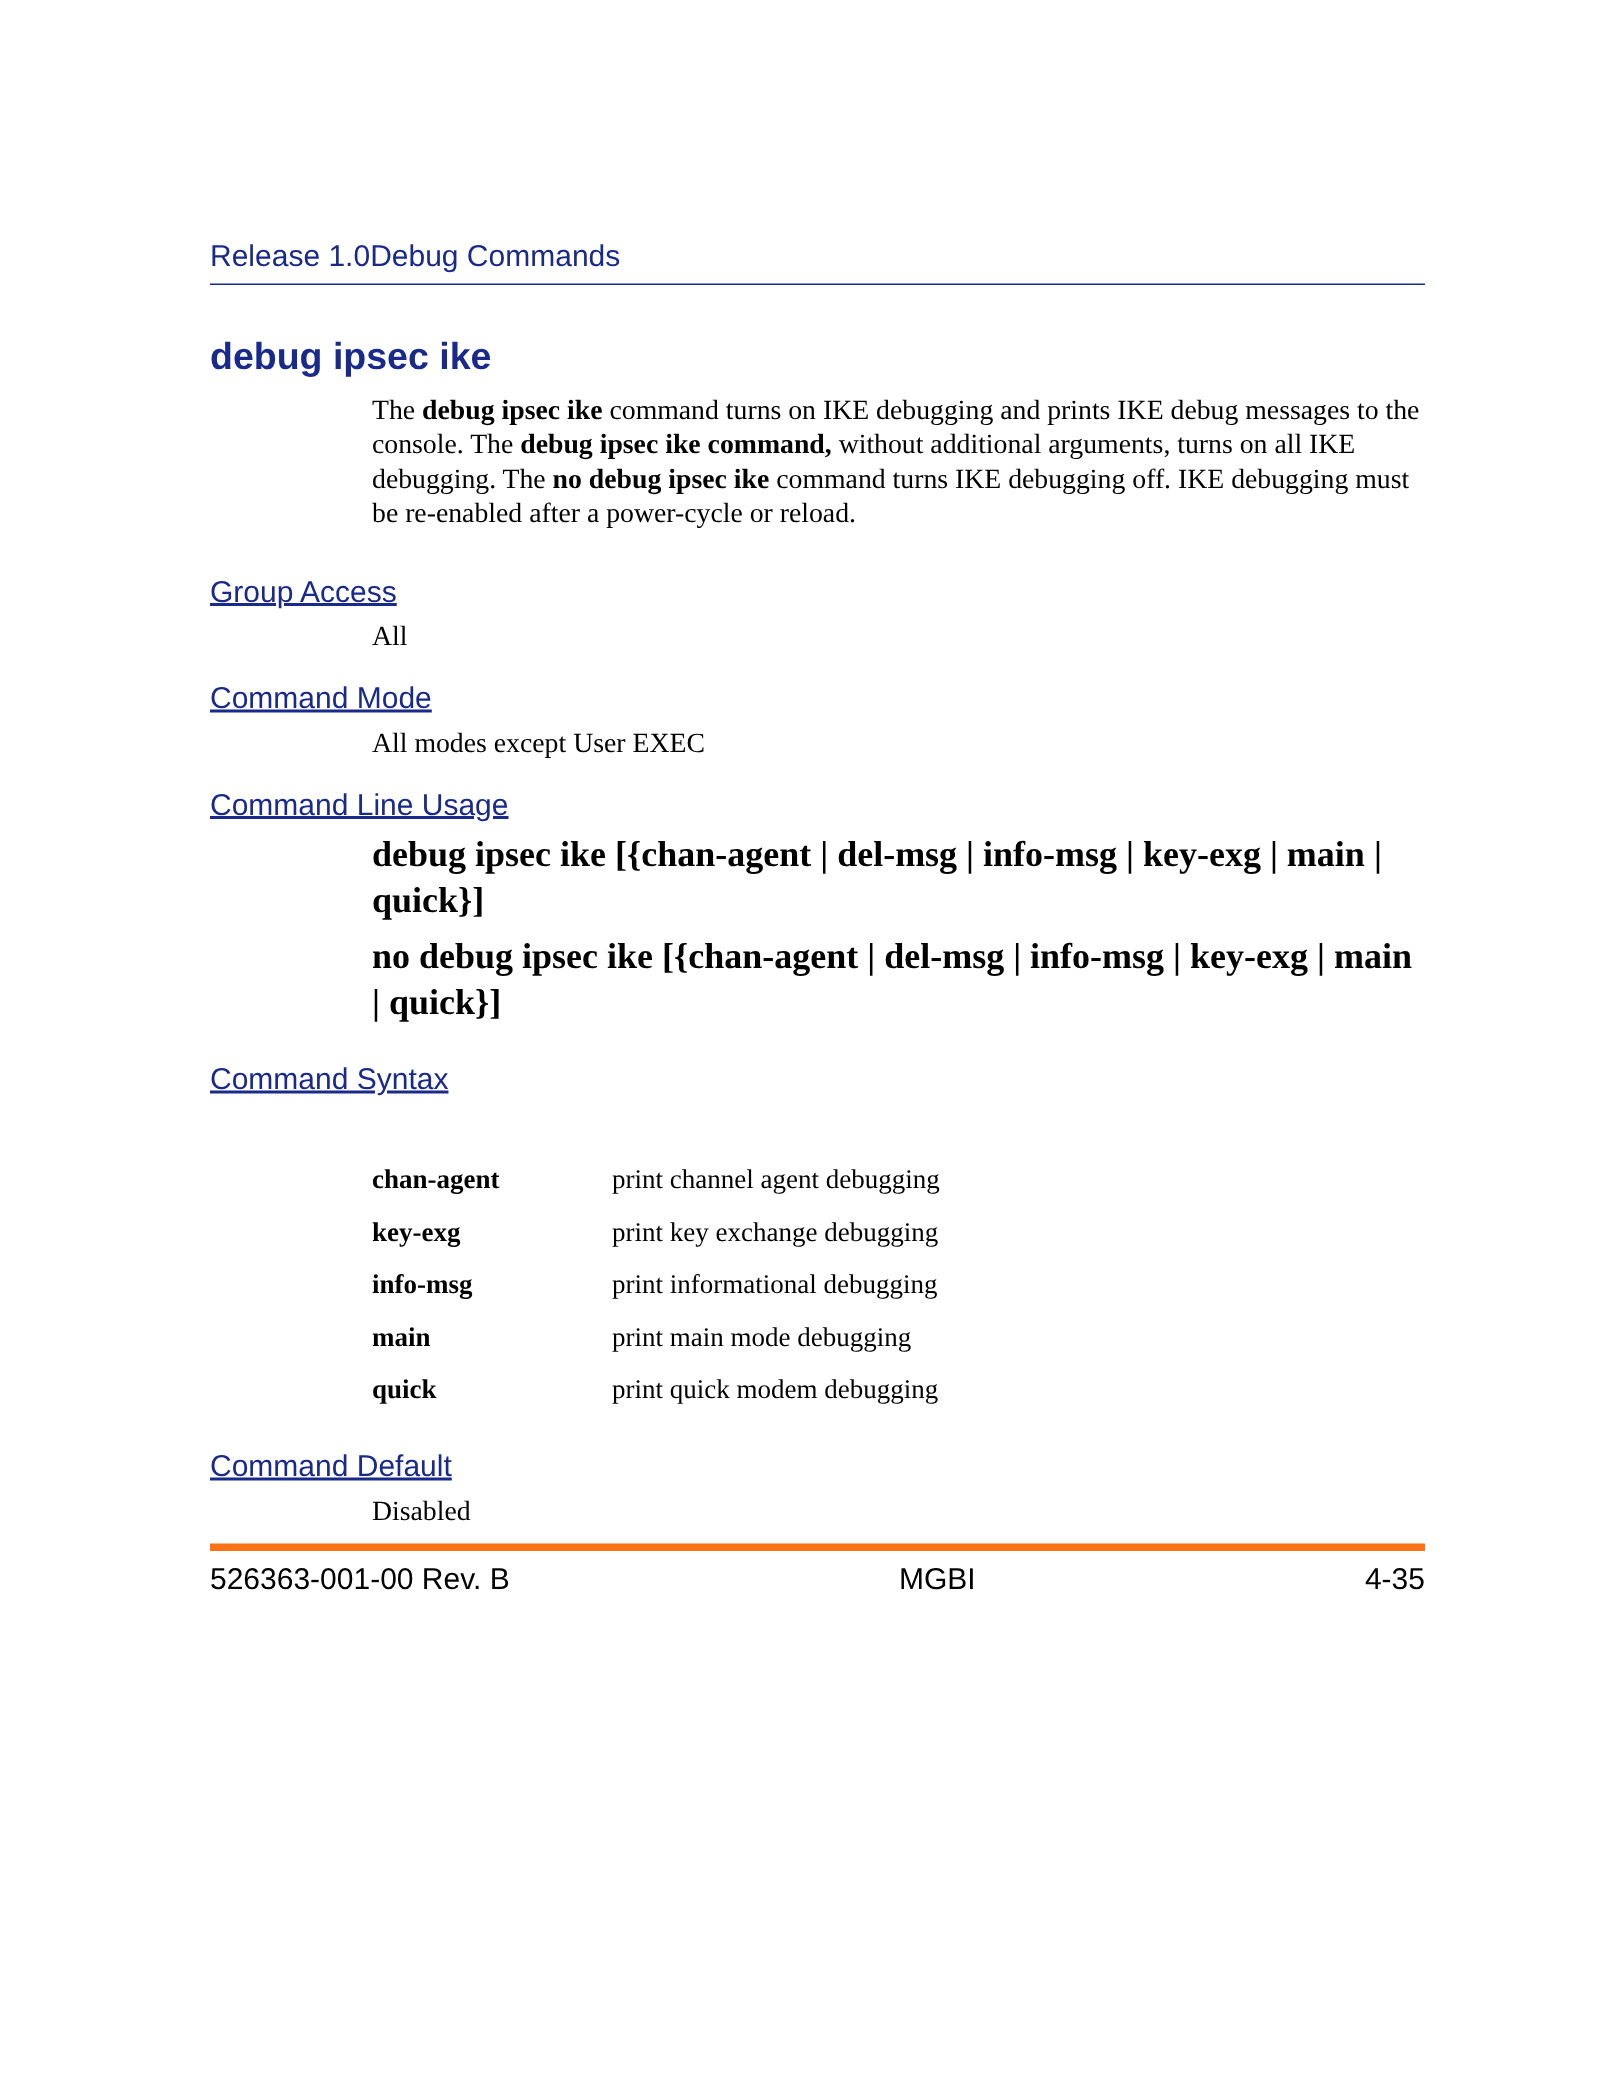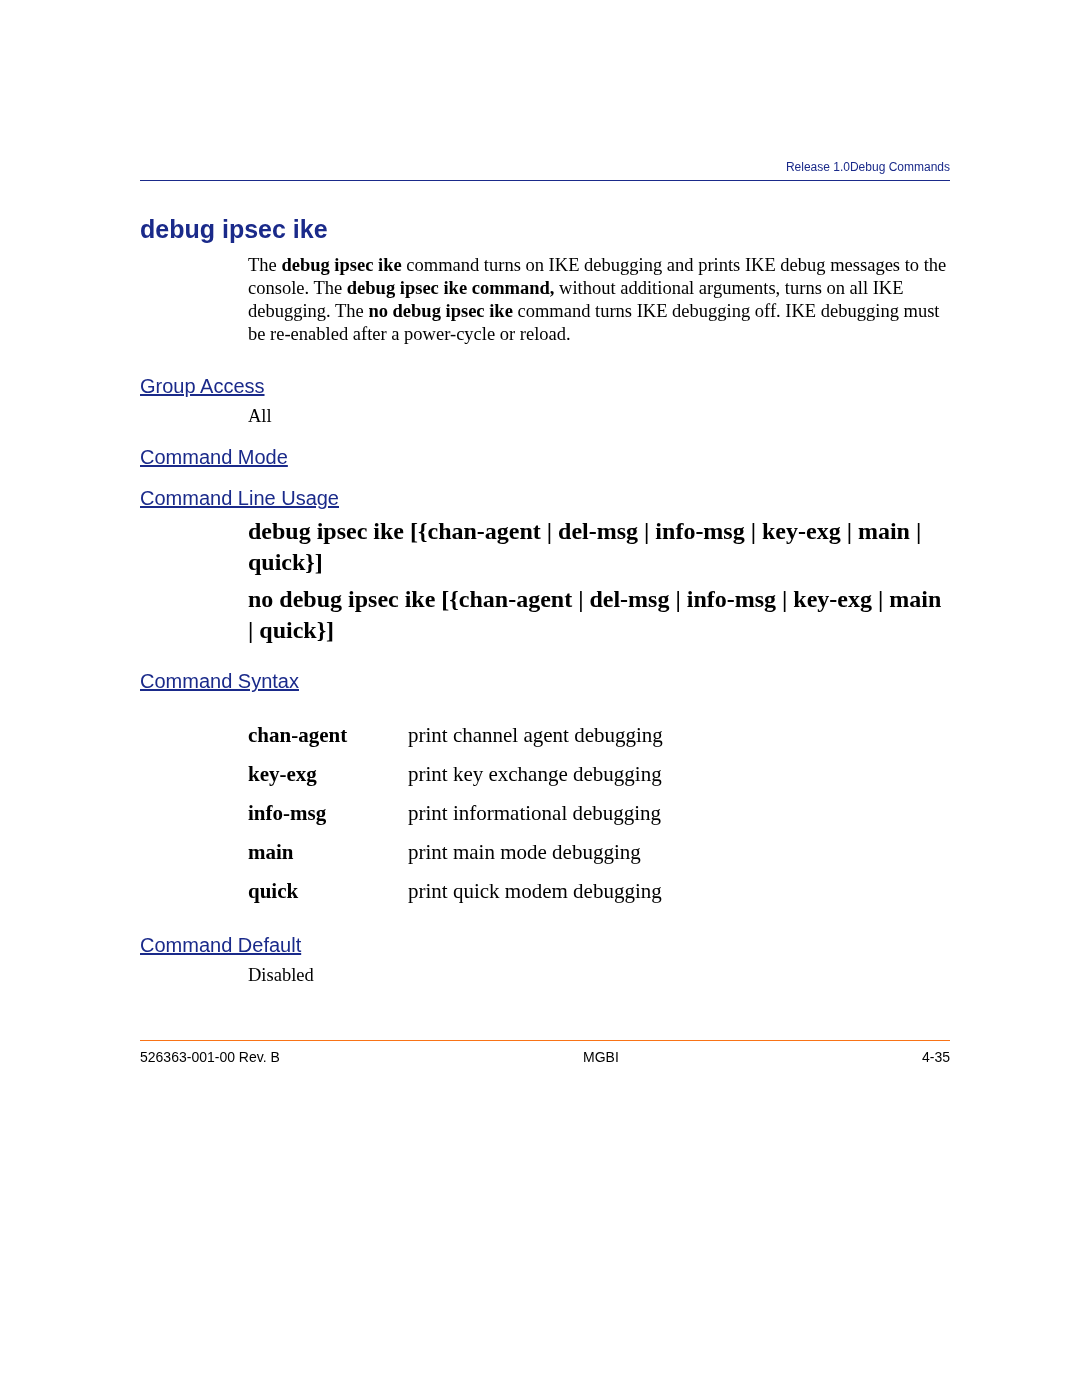--- a/index.html
+++ b/index.html
@@ -11,23 +11,23 @@
   }
   .page {
     width: 1080px;
     height: 1397px;
     position: relative;
     box-sizing: border-box;
     padding: 160px 130px 0 140px;
   }
   .top-bar {
     display: flex;
-    justify-content: flex-end;
+    justify-content: flex-start;
     font-family: Arial, Helvetica, sans-serif;
-    font-size: 12px;
+    font-size: 20px;
     color: #1a2a8a;
     padding-bottom: 6px;
     border-bottom: 1px solid #1a2a8a;
     margin-bottom: 34px;
   }
   .cmd-title {
     font-family: Arial, Helvetica, sans-serif;
     font-weight: bold;
     font-size: 25px;
     color: #1a2a8a;
@@ -52,45 +52,45 @@
     font-size: 18.5px;
     line-height: 1.3;
   }
   .usage-line {
     font-weight: bold;
     margin-bottom: 6px;
     font-size: 24px;
   }
   .syntax-table {
     margin-left: 108px;
-    margin-top: 30px;
-    font-size: 21px;
+    margin-top: 44px;
+    font-size: 18px;
   }
   .syntax-row {
     display: flex;
     margin-bottom: 14px;
   }
   .syntax-key {
     width: 160px;
     font-weight: bold;
   }
   .syntax-desc {
     flex: 1;
   }
   .footer {
     position: absolute;
     left: 140px;
     right: 130px;
     bottom: 332px;
-    border-top: 1px solid #f97316;
+    border-top: 5px solid #f97316;
     padding-top: 8px;
     display: flex;
     justify-content: space-between;
     font-family: Arial, Helvetica, sans-serif;
-    font-size: 14px;
+    font-size: 20px;
     color: #000;
   }
 </style>
 </head>
 <body>
 
 <div class="page">
 
   <div class="top-bar">
     <span>Release 1.0</span>
@@ -100,20 +100,21 @@
   <div class="cmd-title">debug ipsec ike</div>
 
   <div class="intro">
     <span>The </span><b>debug ipsec ike</b><span> command turns on IKE debugging and prints IKE debug messages to the console. The </span><b>debug ipsec ike command,</b><span> without additional arguments, turns on all IKE debugging. The </span><b>no debug ipsec ike</b><span> command turns IKE debugging off. IKE debugging must be re-enabled after a power-cycle or reload.</span>
   </div>
 
   <div class="section-label">Group Access</div>
   <div class="section-body">All</div>
 
   <div class="section-label">Command Mode</div>
+  <div class="section-body">All modes except User EXEC</div>
 
   <div class="section-label">Command Line Usage</div>
   <div class="section-body">
     <div class="usage-line">debug ipsec ike [{chan-agent | del-msg | info-msg | key-exg | main | quick}]</div>
     <div class="usage-line">no debug ipsec ike [{chan-agent | del-msg | info-msg | key-exg | main | quick}]</div>
   </div>
 
   <div class="section-label" style="margin-top:24px;">Command Syntax</div>
   <div class="syntax-table">
     <div class="syntax-row">

